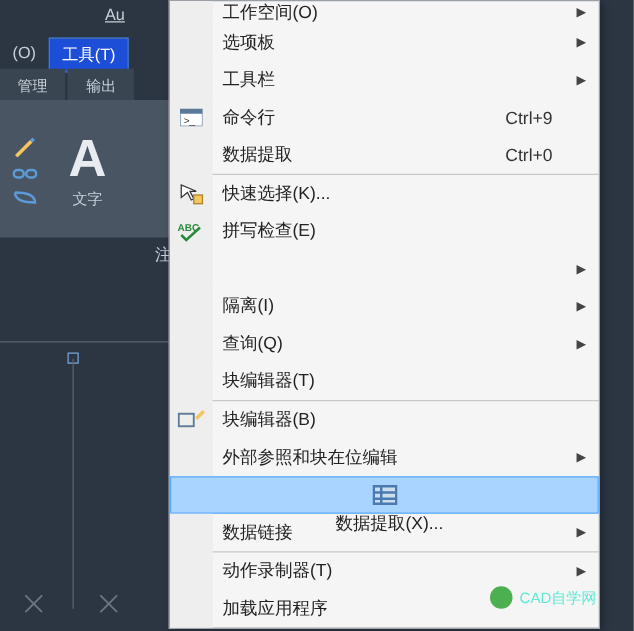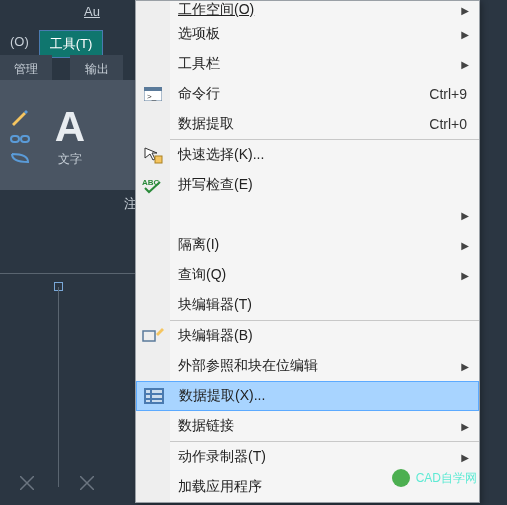--- a/index.html
+++ b/index.html
@@ -4,43 +4,43 @@
 <style>
   * { margin: 0; padding: 0; box-sizing: border-box; font-family: "Microsoft YaHei", "Segoe UI", sans-serif; }
   body { background: #2b3642; width: 507px; height: 505px; overflow: hidden; position: relative; }
   
   
   .titlebar { position: absolute; top: 0; left: 80px; color: #c8d0d8; font-size: 13px; padding: 4px; text-decoration: underline; }
   
   
   .menubar { position: absolute; top: 30px; left: 0; display: flex; color: #c8d0d8; font-size: 13px; }
   .menubar .mitem { padding: 4px 10px; }
-  .menubar .mitem.active { background: #0f766e; border: 1px solid #4a7ab0; color: #fff; }
+  .menubar .mitem.active { background: #1d4ed8; border: 1px solid #4a7ab0; color: #fff; }
   
   
   .ribbon-tabs { position: absolute; top: 55px; left: 0; display: flex; color: #c8d0d8; font-size: 12px; }
   .ribbon-tabs .rtab { padding: 6px 14px; background: #3a4552; }
-  .ribbon-tabs .rtab + .rtab { margin-left: 18px; padding-left: 15px; }
+  .ribbon-tabs .rtab + .rtab { margin-left: 2px; padding-left: 15px; }
   
   
   .ribbon { position: absolute; top: 80px; left: 0; width: 135px; height: 110px; background: #4a5563; display: flex; }
   .ribbon .col { display: flex; flex-direction: column; align-items: center; justify-content: center; padding: 6px; gap: 6px; }
   .ribbon .big { width: 60px; display: flex; flex-direction: column; align-items: center; justify-content: center; color: #c8d0d8; font-size: 12px; }
   .ribbon .big .glyph { font-size: 42px; color: #e8ecf0; font-weight: bold; }
   .grip { width: 9px; height: 9px; background: #2b3642; border: 1px solid #7aa8d8; position: absolute; }
   .crossline { position: absolute; background: #5a6570; }
   
   
   .menu { position: absolute; top: 0; left: 135px; width: 345px; background: #f5f5f5; border: 1px solid #9aa0a6; box-shadow: 2px 2px 6px rgba(0,0,0,0.3); font-size: 14px; color: #222; }
   .menu .row { display: flex; align-items: center; height: 30px; position: relative; }
-  .menu .row.highlighted { background: #a8d4ff; border: 1px solid #5caaff; }
+  .menu .row.highlighted { background: #a8d4ff; border: 1px solid #5caaff; flex-direction: column; }
   .menu .icon-col { width: 34px; display: flex; align-items: center; justify-content: center; background: #eeeeee; height: 100%; flex-shrink: 0; }
   .menu .row.highlighted .icon-col { background: transparent; }
   .menu .label { flex: 1; padding-left: 8px; white-space: nowrap; }
-  .menu .shortcut { padding-right: 12px; color: #333; }
+  .menu .shortcut { padding-right: 37px; color: #333; }
   .menu .arrow { position: absolute; right: 10px; font-size: 10px; color: #444; }
   .menu .sep { height: 1px; background: #c8c8c8; margin-left: 34px; }
   .menu .icon-gutter { position: absolute; top: 0; bottom: 0; left: 0; width: 34px; background: #eeeeee; z-index: 0; }
   .menu .rows { position: relative; z-index: 1; }
   
   
   .watermark { position: absolute; bottom: 18px; right: 30px; display: flex; align-items: center; gap: 6px; color: #5eead4; font-size: 12px; }
   .watermark .circ { width: 18px; height: 18px; border-radius: 50%; background: #4caf50; }
   
   
@@ -90,21 +90,21 @@
 <svg style="position:absolute;bottom:15px;left:20px;" width="14" height="14">
     <path d="M0 0 L14 14 M14 0 L0 14" stroke="#6b7580" stroke-width="1.5"></path>
   </svg>
 <svg style="position:absolute;bottom:15px;left:80px;" width="14" height="14">
     <path d="M0 0 L14 14 M14 0 L0 14" stroke="#6b7580" stroke-width="1.5"></path>
   </svg>
 
 <div class="menu">
   <div class="icon-gutter"></div>
   <div class="rows" id="menu-rows">
-      <div class="row" style="height: 18px; text-decoration: underline;">
+      <div class="row" style="height: 18px;">
         <div class="icon-col"></div>
         <div class="label">工作空间(O)</div>
         <div class="arrow">▶</div>
       </div>
       <div class="row">
         <div class="icon-col"></div>
         <div class="label">选项板</div>
         <div class="arrow">▶</div>
       </div>
       <div class="row">

